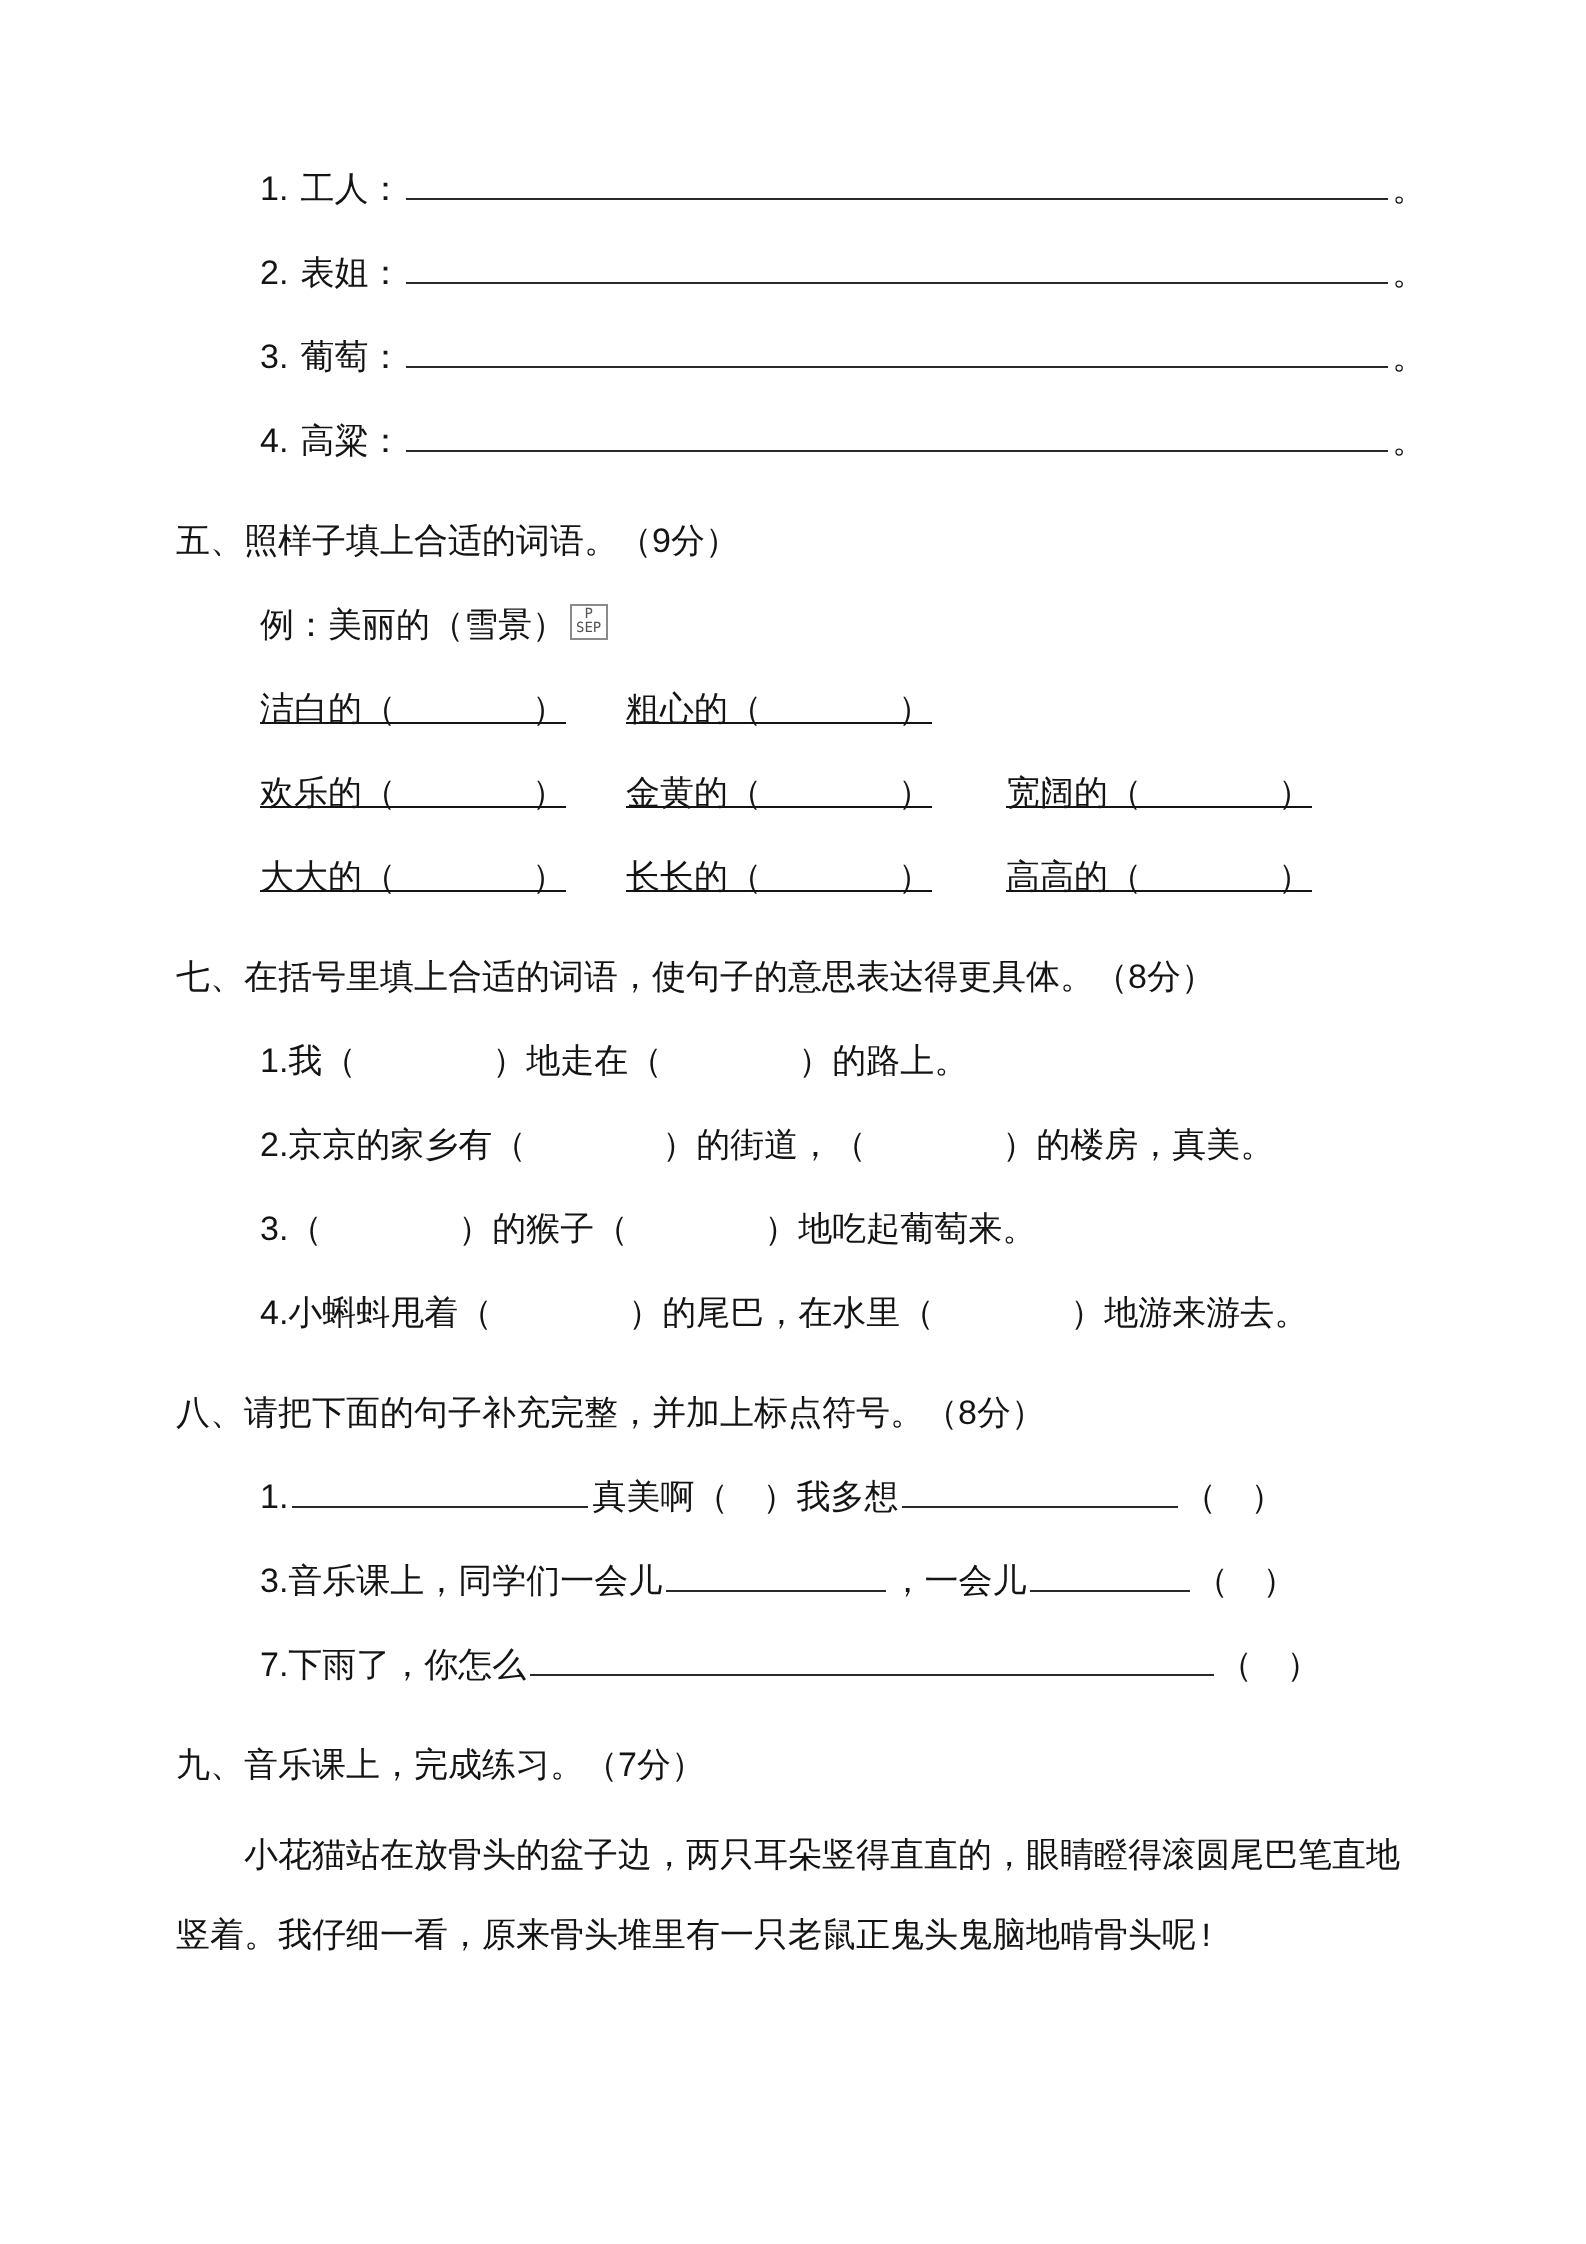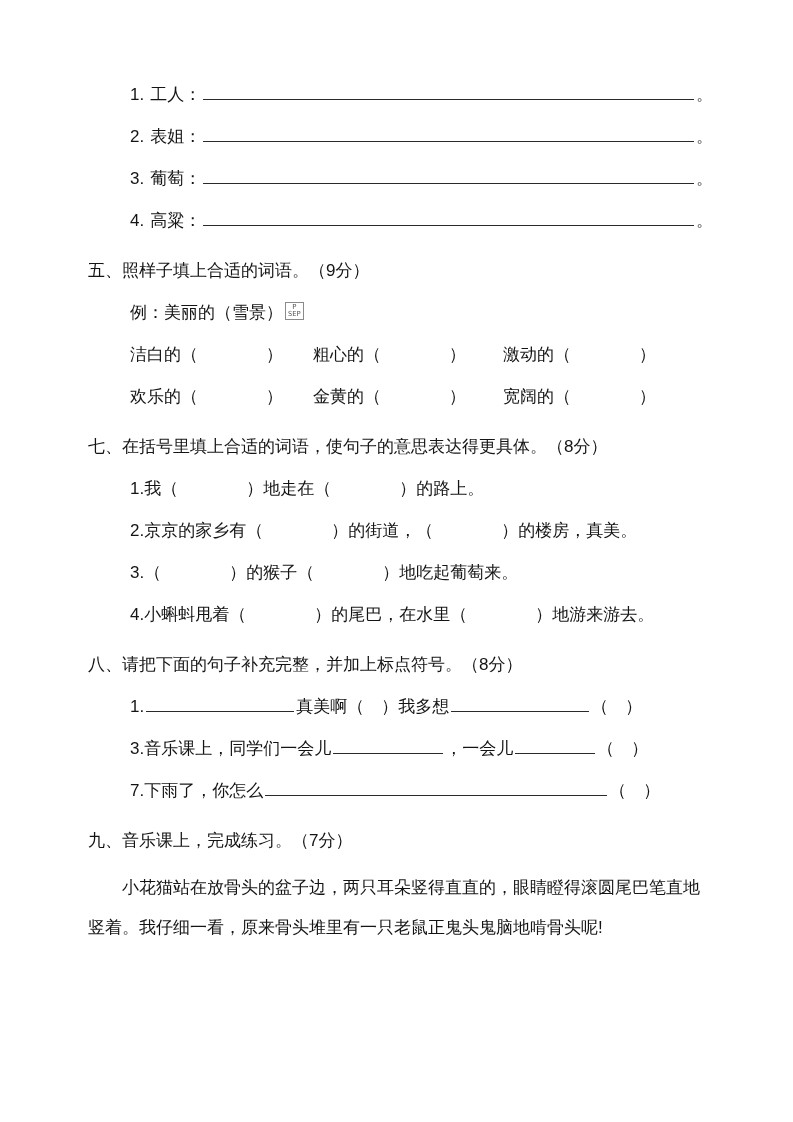--- a/index.html
+++ b/index.html
@@ -40,20 +40,21 @@
   }
   .w150 { width: 148px; }
   .w140 { width: 138px; }
   .w385 { width: 382px; }
   .w112 { width: 110px; }
   .w82  { width: 80px; }
   .w345 { width: 342px; }
   .grid3 {
     display: grid;
     grid-template-columns: 183px 190px auto;
+    text-decoration: underline;
   }
   .section-title { margin-top: 20px; }
   .sep-marker {
     display: inline-block;
     border: 1px solid #8a8a8a;
     font-size: 7px;
     line-height: 7px;
     padding: 1px 2px;
     text-align: center;
     vertical-align: 2px;
@@ -61,20 +62,21 @@
     margin-left: 2px;
     font-family: "DejaVu Sans Mono", monospace;
   }
   .sep-marker div { letter-spacing: 0; }
   .para {
     white-space: normal;
     line-height: 40px;
     text-indent: 2em;
     margin-top: 6px;
     margin-bottom: 0;
+    font-family: Liberation Mono, monospace;
   }
 </style>
 </head>
 <body>
 
 <div class="page">
 
   <div class="line ind flexline">
     <span class="num">1.</span>
     <span>工人：</span>
@@ -100,26 +102,30 @@
     <span>。</span>
   </div>
 
   <div class="line section-title">五、照样子填上合适的词语。（9分）</div>
   <div class="line ind">
     <span>例：美丽的（雪景）</span><span class="sep-marker"><div>P</div><div>SEP</div></span>
   </div>
   <div class="line ind grid3">
     <span>洁白的（　　　　）</span>
     <span>粗心的（　　　　）</span>
-    <span>激动的（　　　　）</span>
   </div>
   <div class="line ind grid3">
     <span>欢乐的（　　　　）</span>
     <span>金黄的（　　　　）</span>
     <span>宽阔的（　　　　）</span>
+  </div>
+  <div class="line ind grid3">
+    <span>大大的（　　　　）</span>
+    <span>长长的（　　　　）</span>
+    <span>高高的（　　　　）</span>
   </div>
 
   <div class="line section-title">七、在括号里填上合适的词语，使句子的意思表达得更具体。（8分）</div>
   <div class="line ind">1.我（　　　　）地走在（　　　　）的路上。</div>
   <div class="line ind">2.京京的家乡有（　　　　）的街道，（　　　　）的楼房，真美。</div>
   <div class="line ind">3.（　　　　）的猴子（　　　　）地吃起葡萄来。</div>
   <div class="line ind">4.小蝌蚪甩着（　　　　）的尾巴，在水里（　　　　）地游来游去。</div>
 
   <div class="line section-title">八、请把下面的句子补充完整，并加上标点符号。（8分）</div>
   <div class="line ind">

